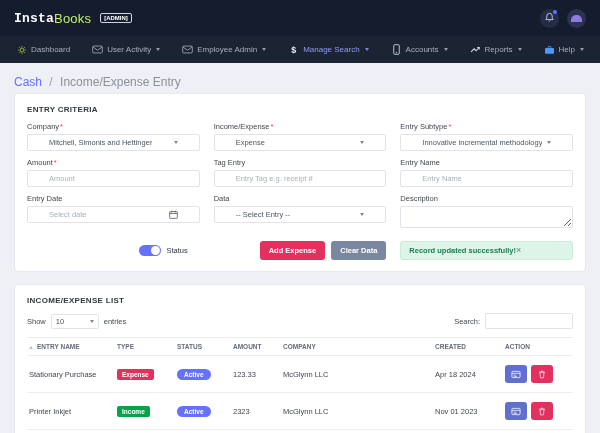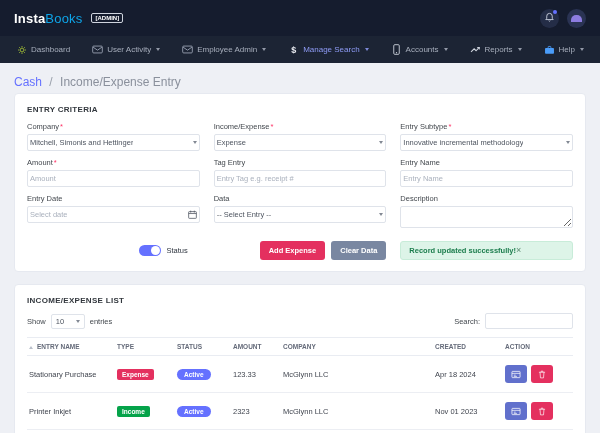--- a/index.html
+++ b/index.html
@@ -2,22 +2,22 @@
 <html><head>
 <meta charset="utf-8">
 <style>
   * { margin:0; padding:0; box-sizing:border-box; }
   html,body { width:600px; height:433px; overflow:hidden; }
   body { font-family:"Liberation Sans","DejaVu Sans",sans-serif; background:#eef0f5; color:#3d434e; }
 
   
   .topbar { height:36px; background:#151c2e; display:flex; align-items:center; justify-content:space-between; padding:0 14px; }
   .brand { display:flex; align-items:center; cursor:pointer; }
-  .brand-bold { color:#ffffff; font-weight:bold; font-size:13px; letter-spacing:.2px; }
-  .brand-light { color:#0ea5e9; font-size:13px; letter-spacing:.2px; }
+  .brand-bold { color:#ffffff; font-weight:bold; font-size:13px; letter-spacing:.2px;font-family:Liberation Mono, monospace; }
+  .brand-light { color:#bef264; font-size:13px; letter-spacing:.2px; }
   .admin-badge { margin-left:9px; color:#fff; font-size:6px; font-weight:bold; border:1px solid #cfd4de; border-radius:2px; padding:1px 3px; }
   .top-icons { display:flex; align-items:center; gap:8px; }
   .icon-circle { width:19px; height:19px; border-radius:50%; background:#242d47; display:flex; align-items:center; justify-content:center; position:relative; cursor:pointer; }
   .bell-dot { position:absolute; top:1px; right:2px; width:4px; height:4px; border-radius:50%; background:#6571ff; }
   .avatar-circle { background:#2a3353; overflow:hidden; }
   .avatar-head { width:6px; height:6px; border-radius:50%; background:#f2b9a1; margin:3px auto 0; }
   .avatar-body { width:11px; height:7px; border-radius:5px 5px 0 0; background:#8d7ce0; margin:1px auto 0; }
 
   
   .menubar { height:27px; background:#1c2434; display:flex; align-items:center; justify-content:space-between; padding:0 16px; }
@@ -34,21 +34,21 @@
   .crumb-sep { color:#9aa0ab; margin:0 4px; }
   .crumb-current { color:#8a909c; }
 
   .card { background:#ffffff; border:1px solid #e6e9f0; border-radius:4px; padding:11px 12px; }
   .card-title { font-size:8px; font-weight:bold; color:#33383e; letter-spacing:.3px; margin-bottom:8px; }
 
   
   .form-grid { display:grid; grid-template-columns:repeat(3,1fr); column-gap:14px; row-gap:7px; }
   .field-label { display:block; font-size:7.5px; color:#43484e; margin-bottom:3px; }
   .req { color:#ff3366; margin-left:1px; }
-  .input, .select { height:17px; border:1px solid #dfe3ea; border-radius:2px; background:#fff; display:flex; align-items:center; padding:0 2px; font-size:7.5px; color:#4e5560; }
+  .input, .select { height:17px; border:1px solid #dfe3ea; border-radius:2px; background:#fff; display:flex; align-items:center; padding:0 21px; font-size:7.5px; color:#4e5560; }
   .input input { border:none; outline:none; width:100%; font-size:7.5px; font-family:inherit; color:#4e5560; background:transparent; }
   .input input::placeholder { color:#aab1bd; }
   .select { justify-content:space-between; cursor:pointer; }
   .select .val { overflow:hidden; white-space:nowrap; text-overflow:ellipsis; }
   .select .caret { border-top-color:#6c7380; }
   textarea.desc { width:100%; height:22px; border:1px solid #dfe3ea; border-radius:2px; resize:both; font-family:inherit; font-size:7.5px; padding:2px 4px; color:#4e5560; outline:none; }
   .cal-btn { display:flex; align-items:center; cursor:pointer; }
 
   
   .actions-grid { display:grid; grid-template-columns:repeat(3,1fr); column-gap:14px; margin-top:9px; align-items:center; }
@@ -60,21 +60,21 @@
   .btn { border:none; border-radius:3px; font-size:7.5px; font-weight:bold; color:#fff; padding:5px 9px; cursor:pointer; font-family:inherit; }
   .btn-danger { background:#e4305f; }
   .btn-secondary { background:#7987a1; }
   .alert { display:flex; align-items:center; gap:0; background:#ddf4e8; border:1px solid #c8ecd9; border-radius:3px; padding:4px 8px; font-size:7.5px; font-weight:bold; color:#1c7d4d; max-width:100%; }
   .alert-close { color:#5b8a71; font-weight:normal; font-size:9px; cursor:pointer; line-height:1; }
 
   
   .list-card { margin-top:12px; min-height:165px; }
   .table-controls { display:flex; align-items:center; justify-content:space-between; margin:2px 0 8px; }
   .show-group { display:flex; align-items:center; gap:5px; font-size:7.5px; color:#43484e; }
-  .page-select { width:34px; height:15px; padding:0 4px; }
+  .page-select { width:48px; height:15px; padding:0 4px; }
   .search-group { display:flex; align-items:center; gap:5px; font-size:7.5px; color:#43484e; }
   .search-input { width:88px; height:16px; }
 
   table { width:100%; border-collapse:collapse; table-layout:fixed; }
   th { font-size:6.5px; color:#646a79; font-weight:bold; text-align:left; padding:5px 2px; border-top:1px solid #e9ecf2; border-bottom:1px solid #e9ecf2; cursor:pointer; }
   td { font-size:7.5px; color:#40454f; padding:9px 2px; border-bottom:1px solid #eceef3; vertical-align:middle; }
   .sort-caret { display:inline-block; width:0; height:0; border-left:2.5px solid transparent; border-right:2.5px solid transparent; border-bottom:3px solid #b9bfca; margin-right:4px; vertical-align:middle; }
   .badge { display:inline-block; font-size:6.5px; font-weight:bold; color:#fff; border-radius:2px; padding:2px 5px; }
   .badge-expense { background:#e4305f; }
   .badge-income { background:#05a34a; }

